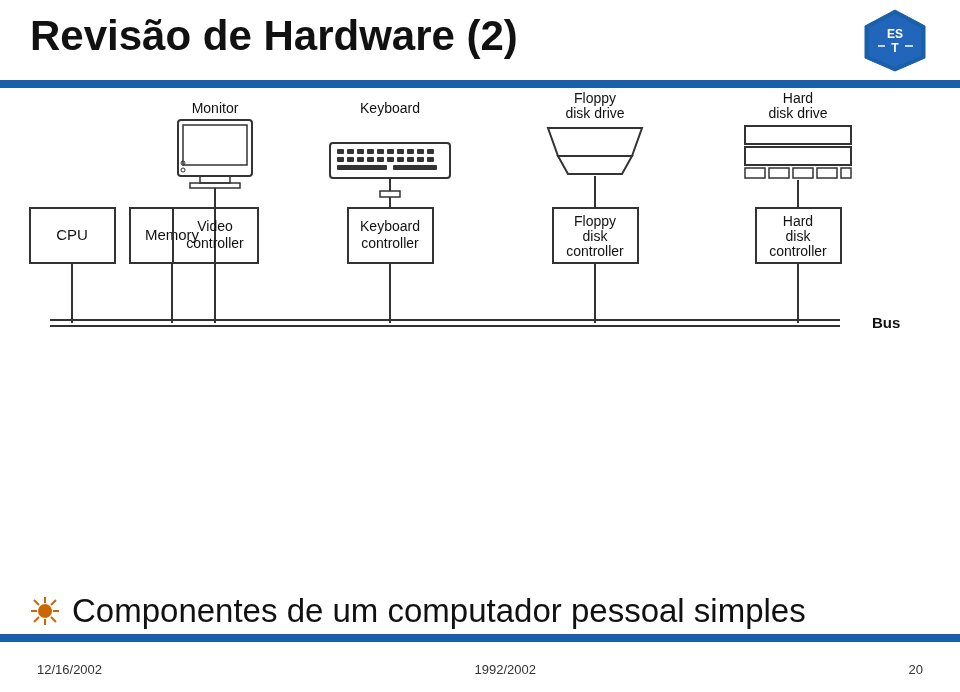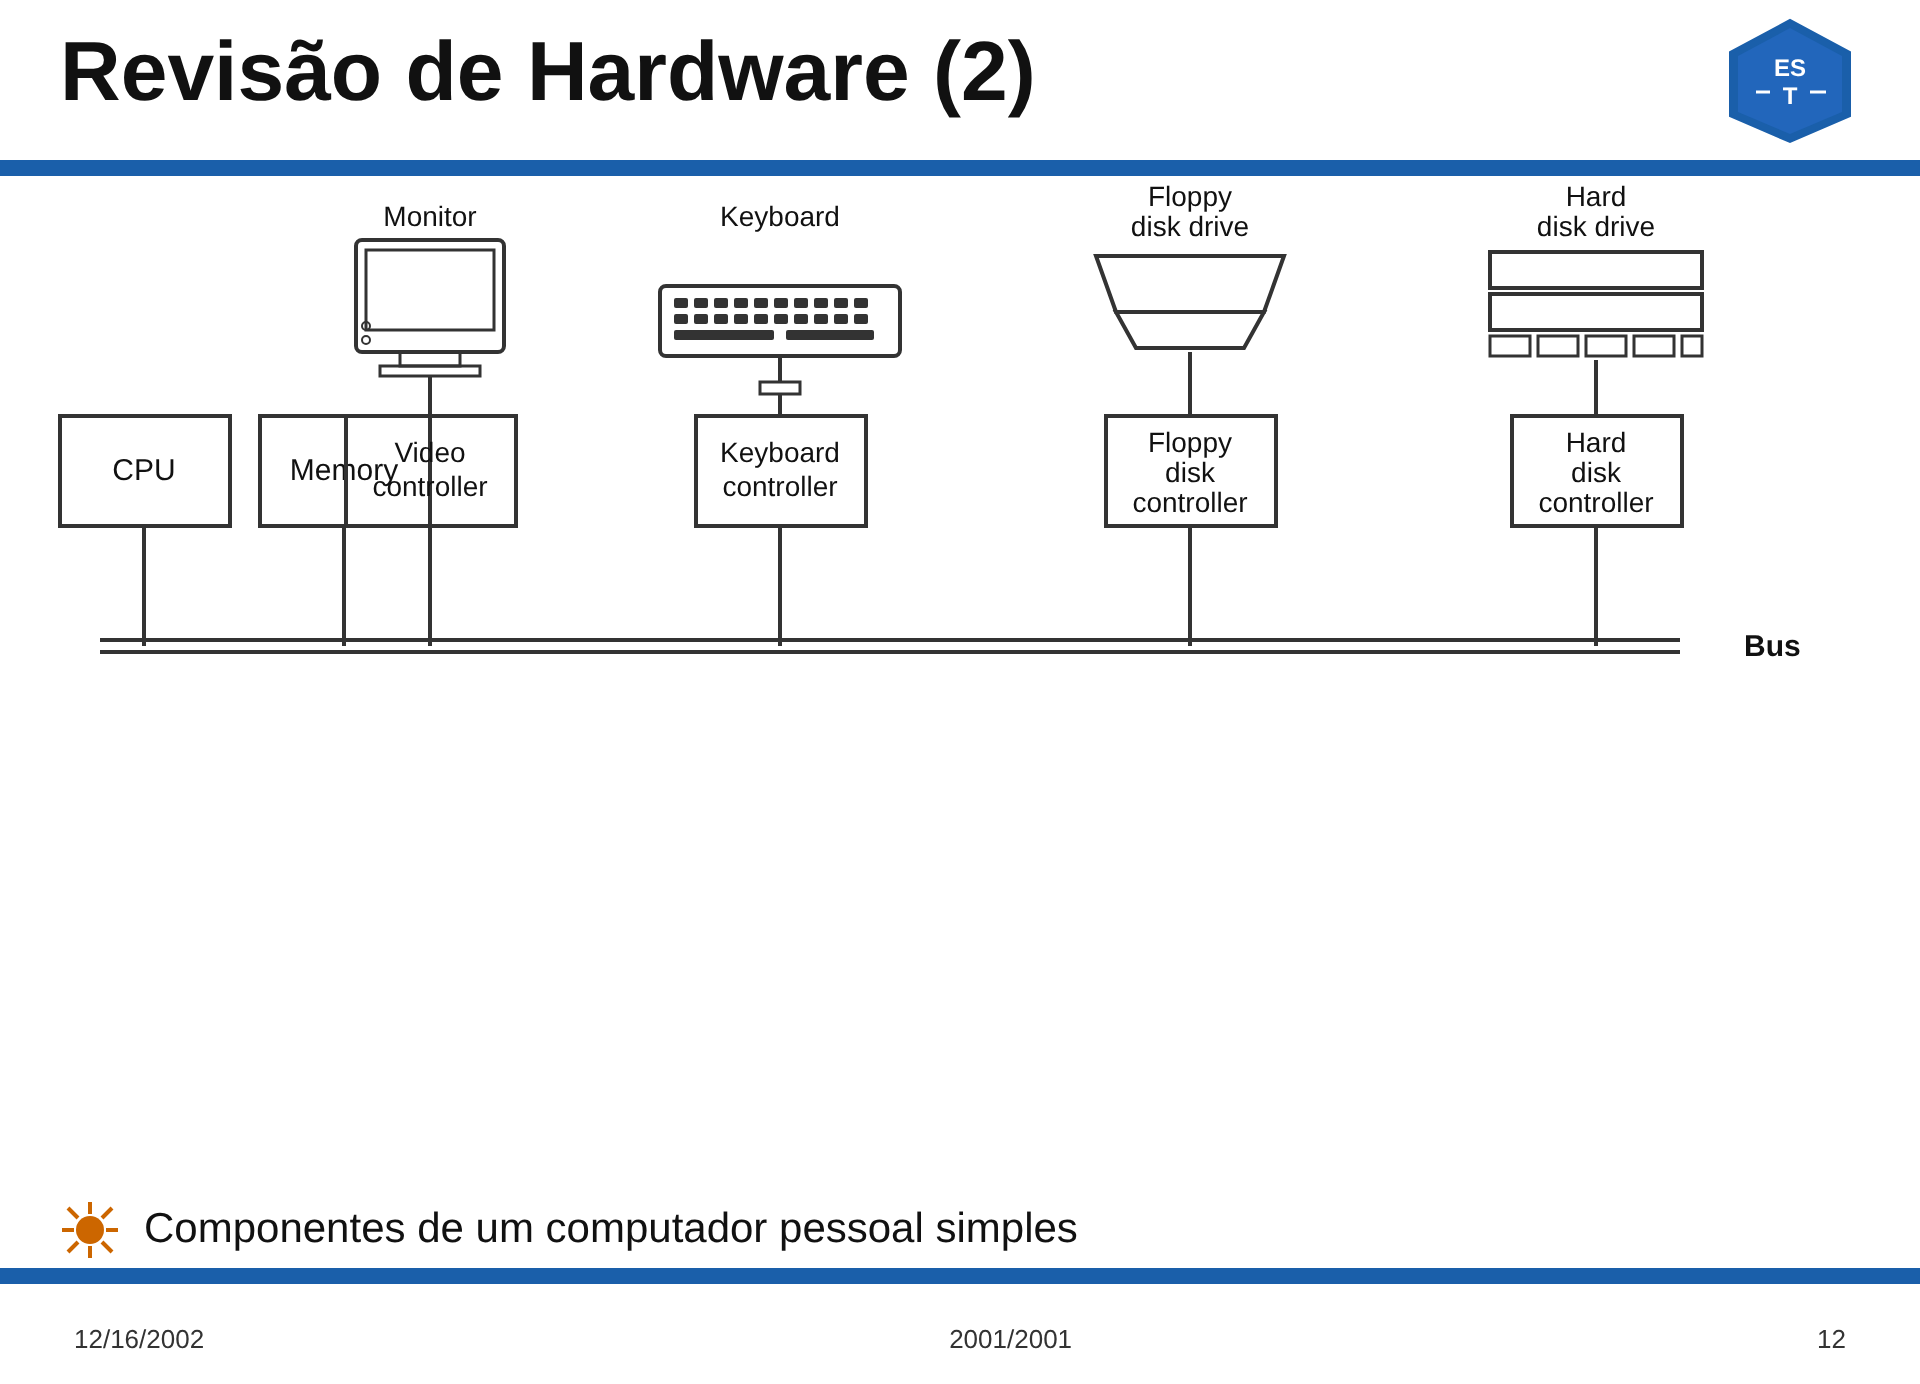--- a/index.html
+++ b/index.html
@@ -316,20 +316,20 @@
     <circle cx="15" cy="15" r="7" fill="#cc6600"></circle>
     <line x1="15" y1="1" x2="15" y2="7" stroke="#cc6600" stroke-width="2"></line>
     <line x1="15" y1="23" x2="15" y2="29" stroke="#cc6600" stroke-width="2"></line>
     <line x1="1" y1="15" x2="7" y2="15" stroke="#cc6600" stroke-width="2"></line>
     <line x1="23" y1="15" x2="29" y2="15" stroke="#cc6600" stroke-width="2"></line>
     <line x1="4" y1="4" x2="9" y2="9" stroke="#cc6600" stroke-width="2"></line>
     <line x1="21" y1="21" x2="26" y2="26" stroke="#cc6600" stroke-width="2"></line>
     <line x1="26" y1="4" x2="21" y2="9" stroke="#cc6600" stroke-width="2"></line>
     <line x1="4" y1="26" x2="9" y2="21" stroke="#cc6600" stroke-width="2"></line>
   </svg>
-  <span style="font-size:21px; color:#111; font-family:Arial;text-align:center;">Componentes de um computador pessoal simples</span>
+  <span style="font-size:33px; color:#111; font-family:Arial;text-align:center;">Componentes de um computador pessoal simples</span>
 </div>
 
 <div class="footer">
   <span>12/16/2002</span>
-  <span>2001/2001</span>
-  <span>12</span>
+  <span>1992/2002</span>
+  <span>20</span>
 </div>
 
 </body></html>

